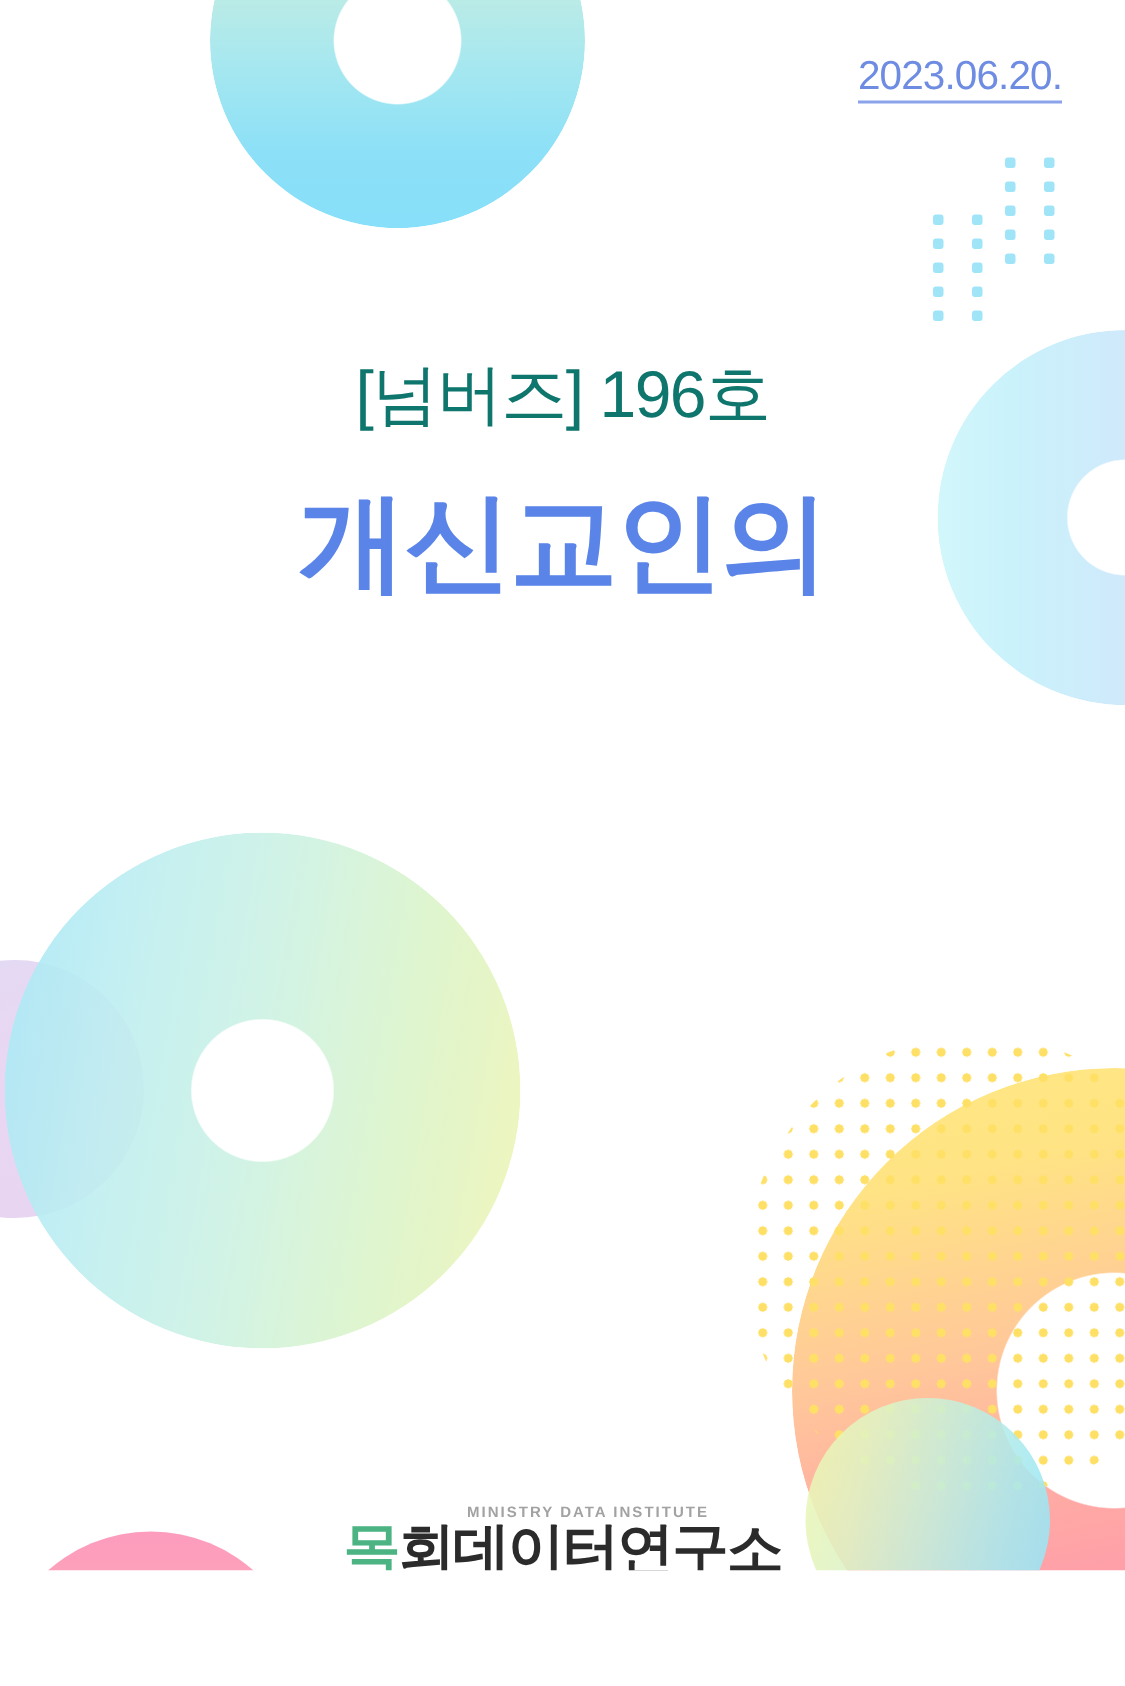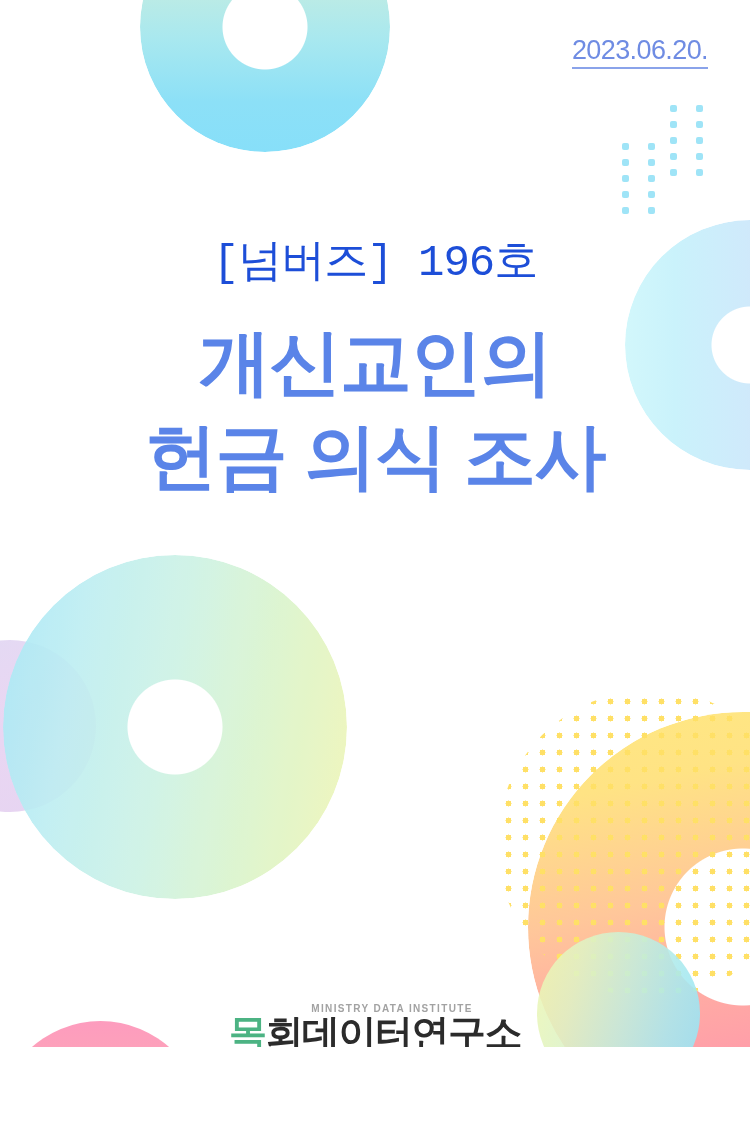--- a/index.html
+++ b/index.html
@@ -162,25 +162,25 @@
 
   
   #headline {
     position: absolute;
     left: 0;
     right: 0;
     top: 238px;
     text-align: center;
   }
   #issue-label {
-    font-family: Liberation Mono, monospace;
+    font-family: Liberation Sans, sans-serif;
     font-size: 44px;
     font-weight: 400;
     letter-spacing: -1px;
-    color: #1d4ed8;
+    color: #0f766e;
     line-height: 1.18;
     margin: 0 0 26px 0;
   }
   #main-title {
     font-family: "Liberation Sans", sans-serif;
     font-size: 72px;
     font-weight: 700;
     letter-spacing: -1.5px;
     color: #5a84e8;
     line-height: 1.30;
@@ -263,21 +263,20 @@
   <div class="deco" id="circle-pink"></div>
 
   <div id="date-wrap">
     <span id="date-text">2023.06.20.</span>
   </div>
 
   <div id="headline">
     <div id="issue-label">[넘버즈] 196호</div>
     <h1 id="main-title">
       <span class="tline">개신교인의</span>
-      <span class="tline">헌금 의식 조사</span>
     </h1>
   </div>
 
   <div id="logo">
     <div id="logo-sub">MINISTRY DATA INSTITUTE</div>
     <div id="logo-wordmark"><span id="logo-accent">목</span><span id="logo-rest">회데이터연구소</span></div>
   </div>
 
 </div>
 

